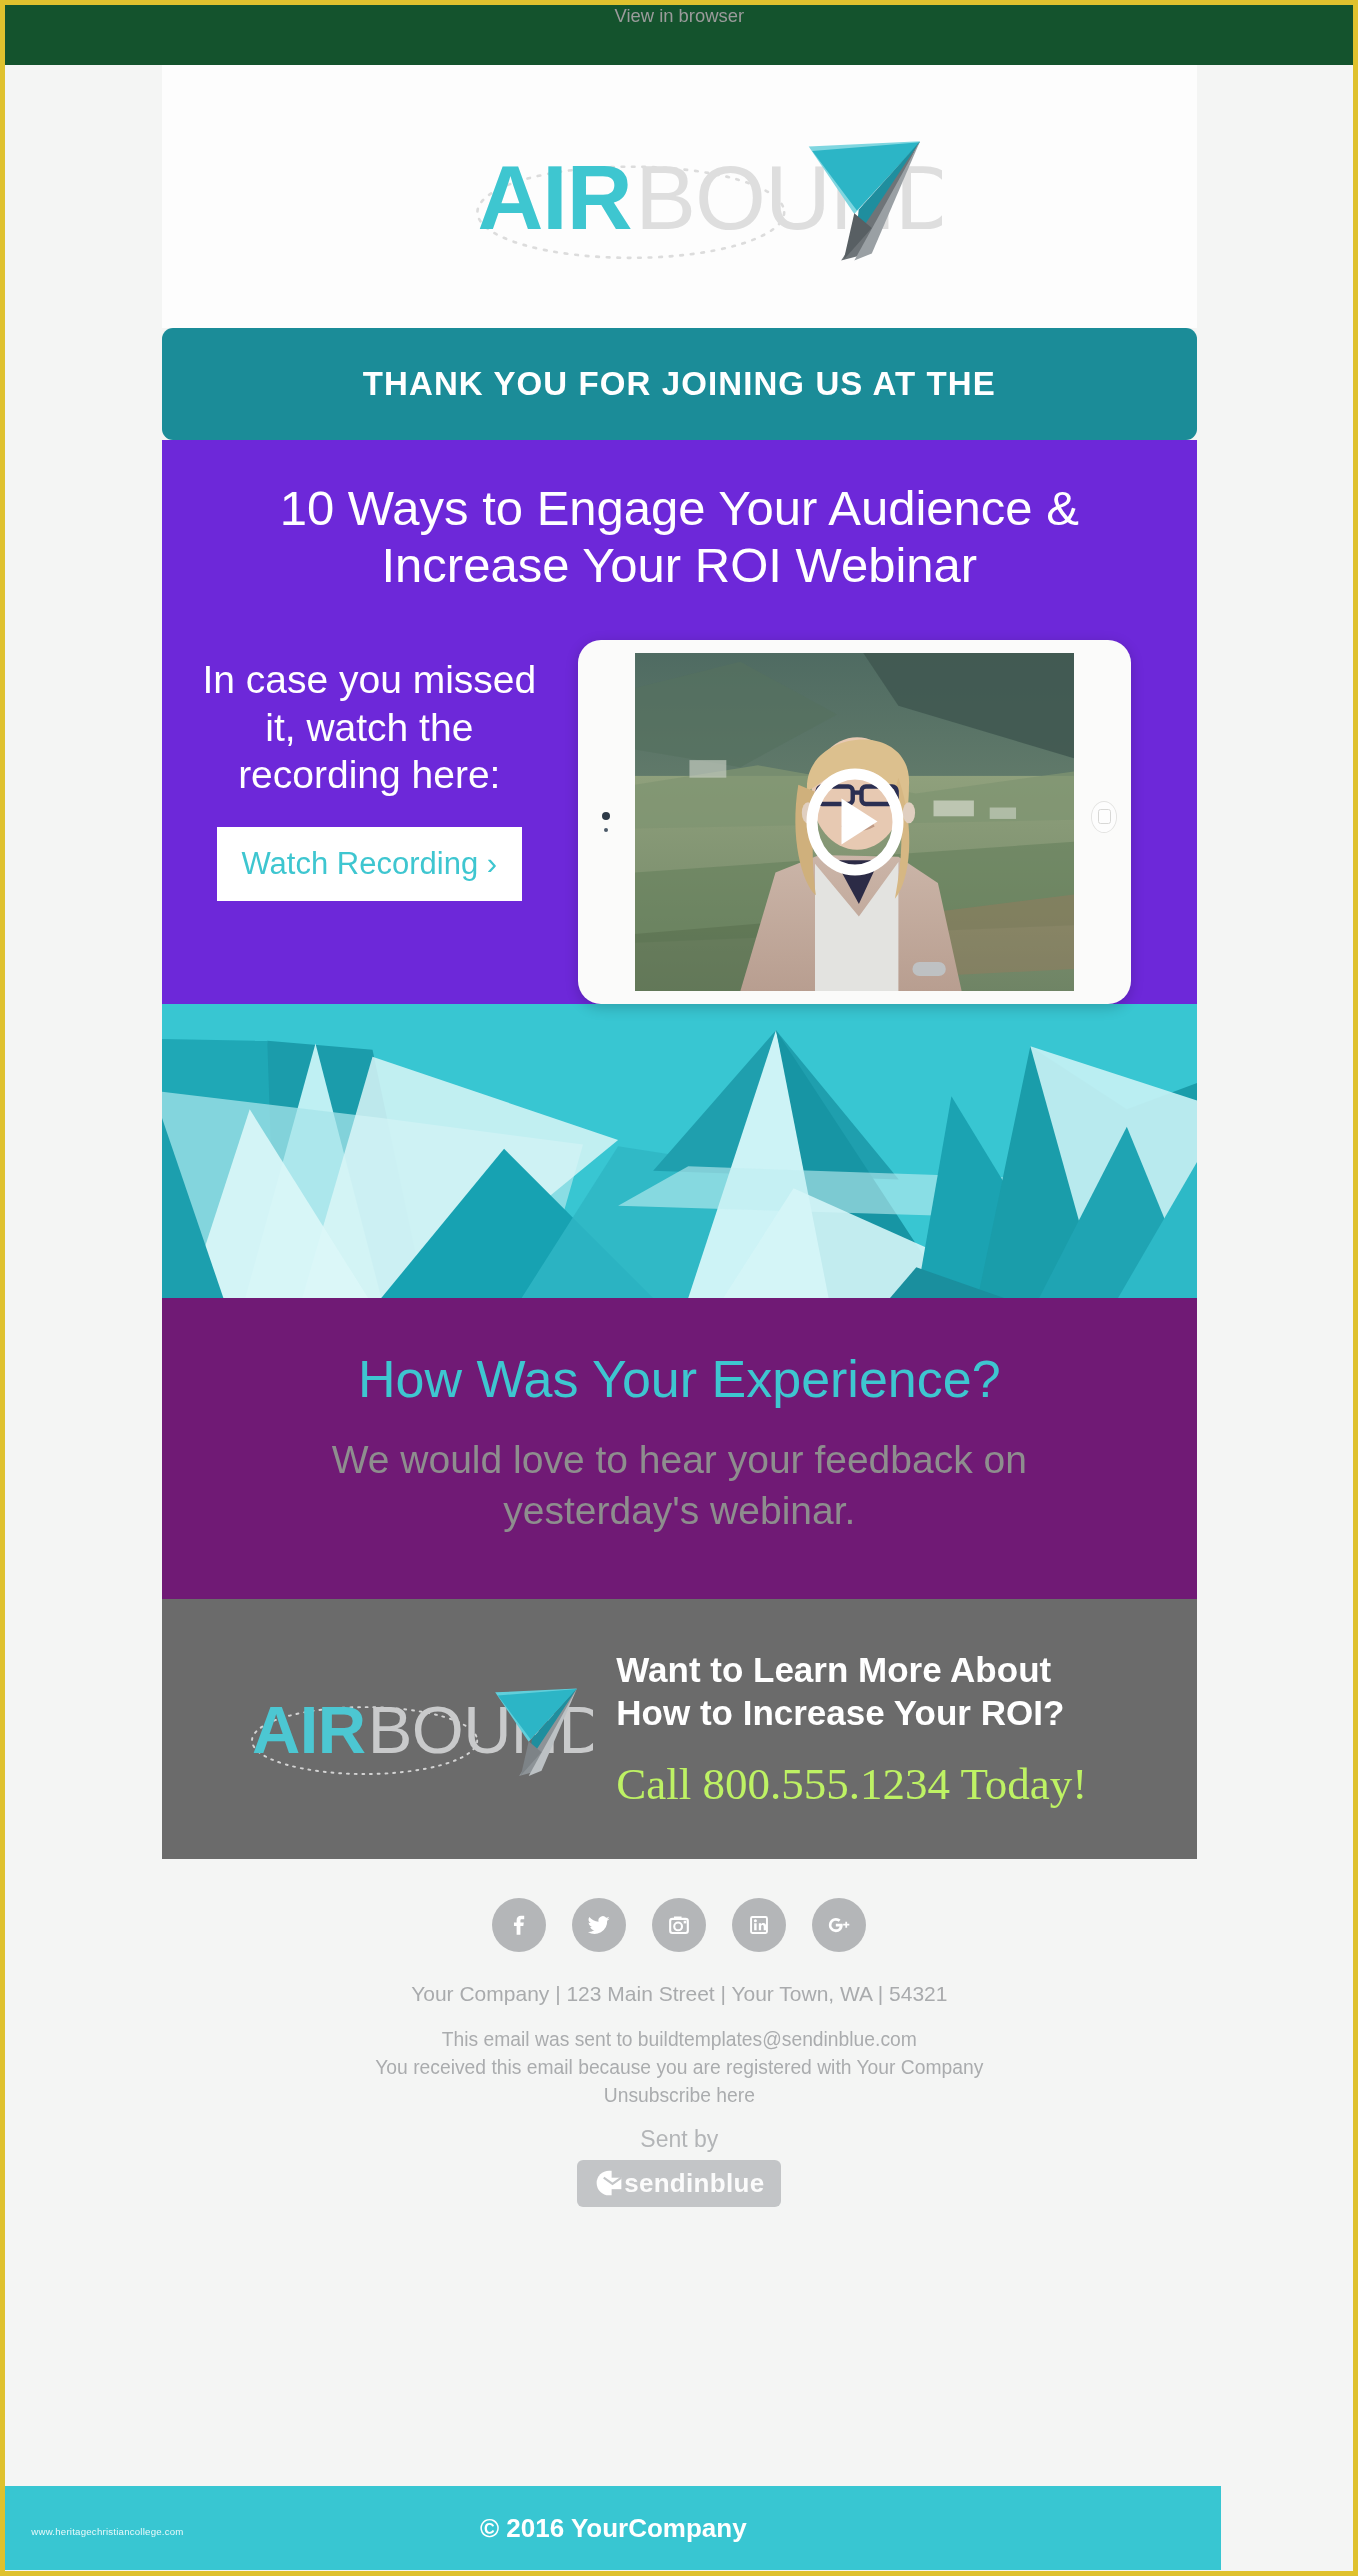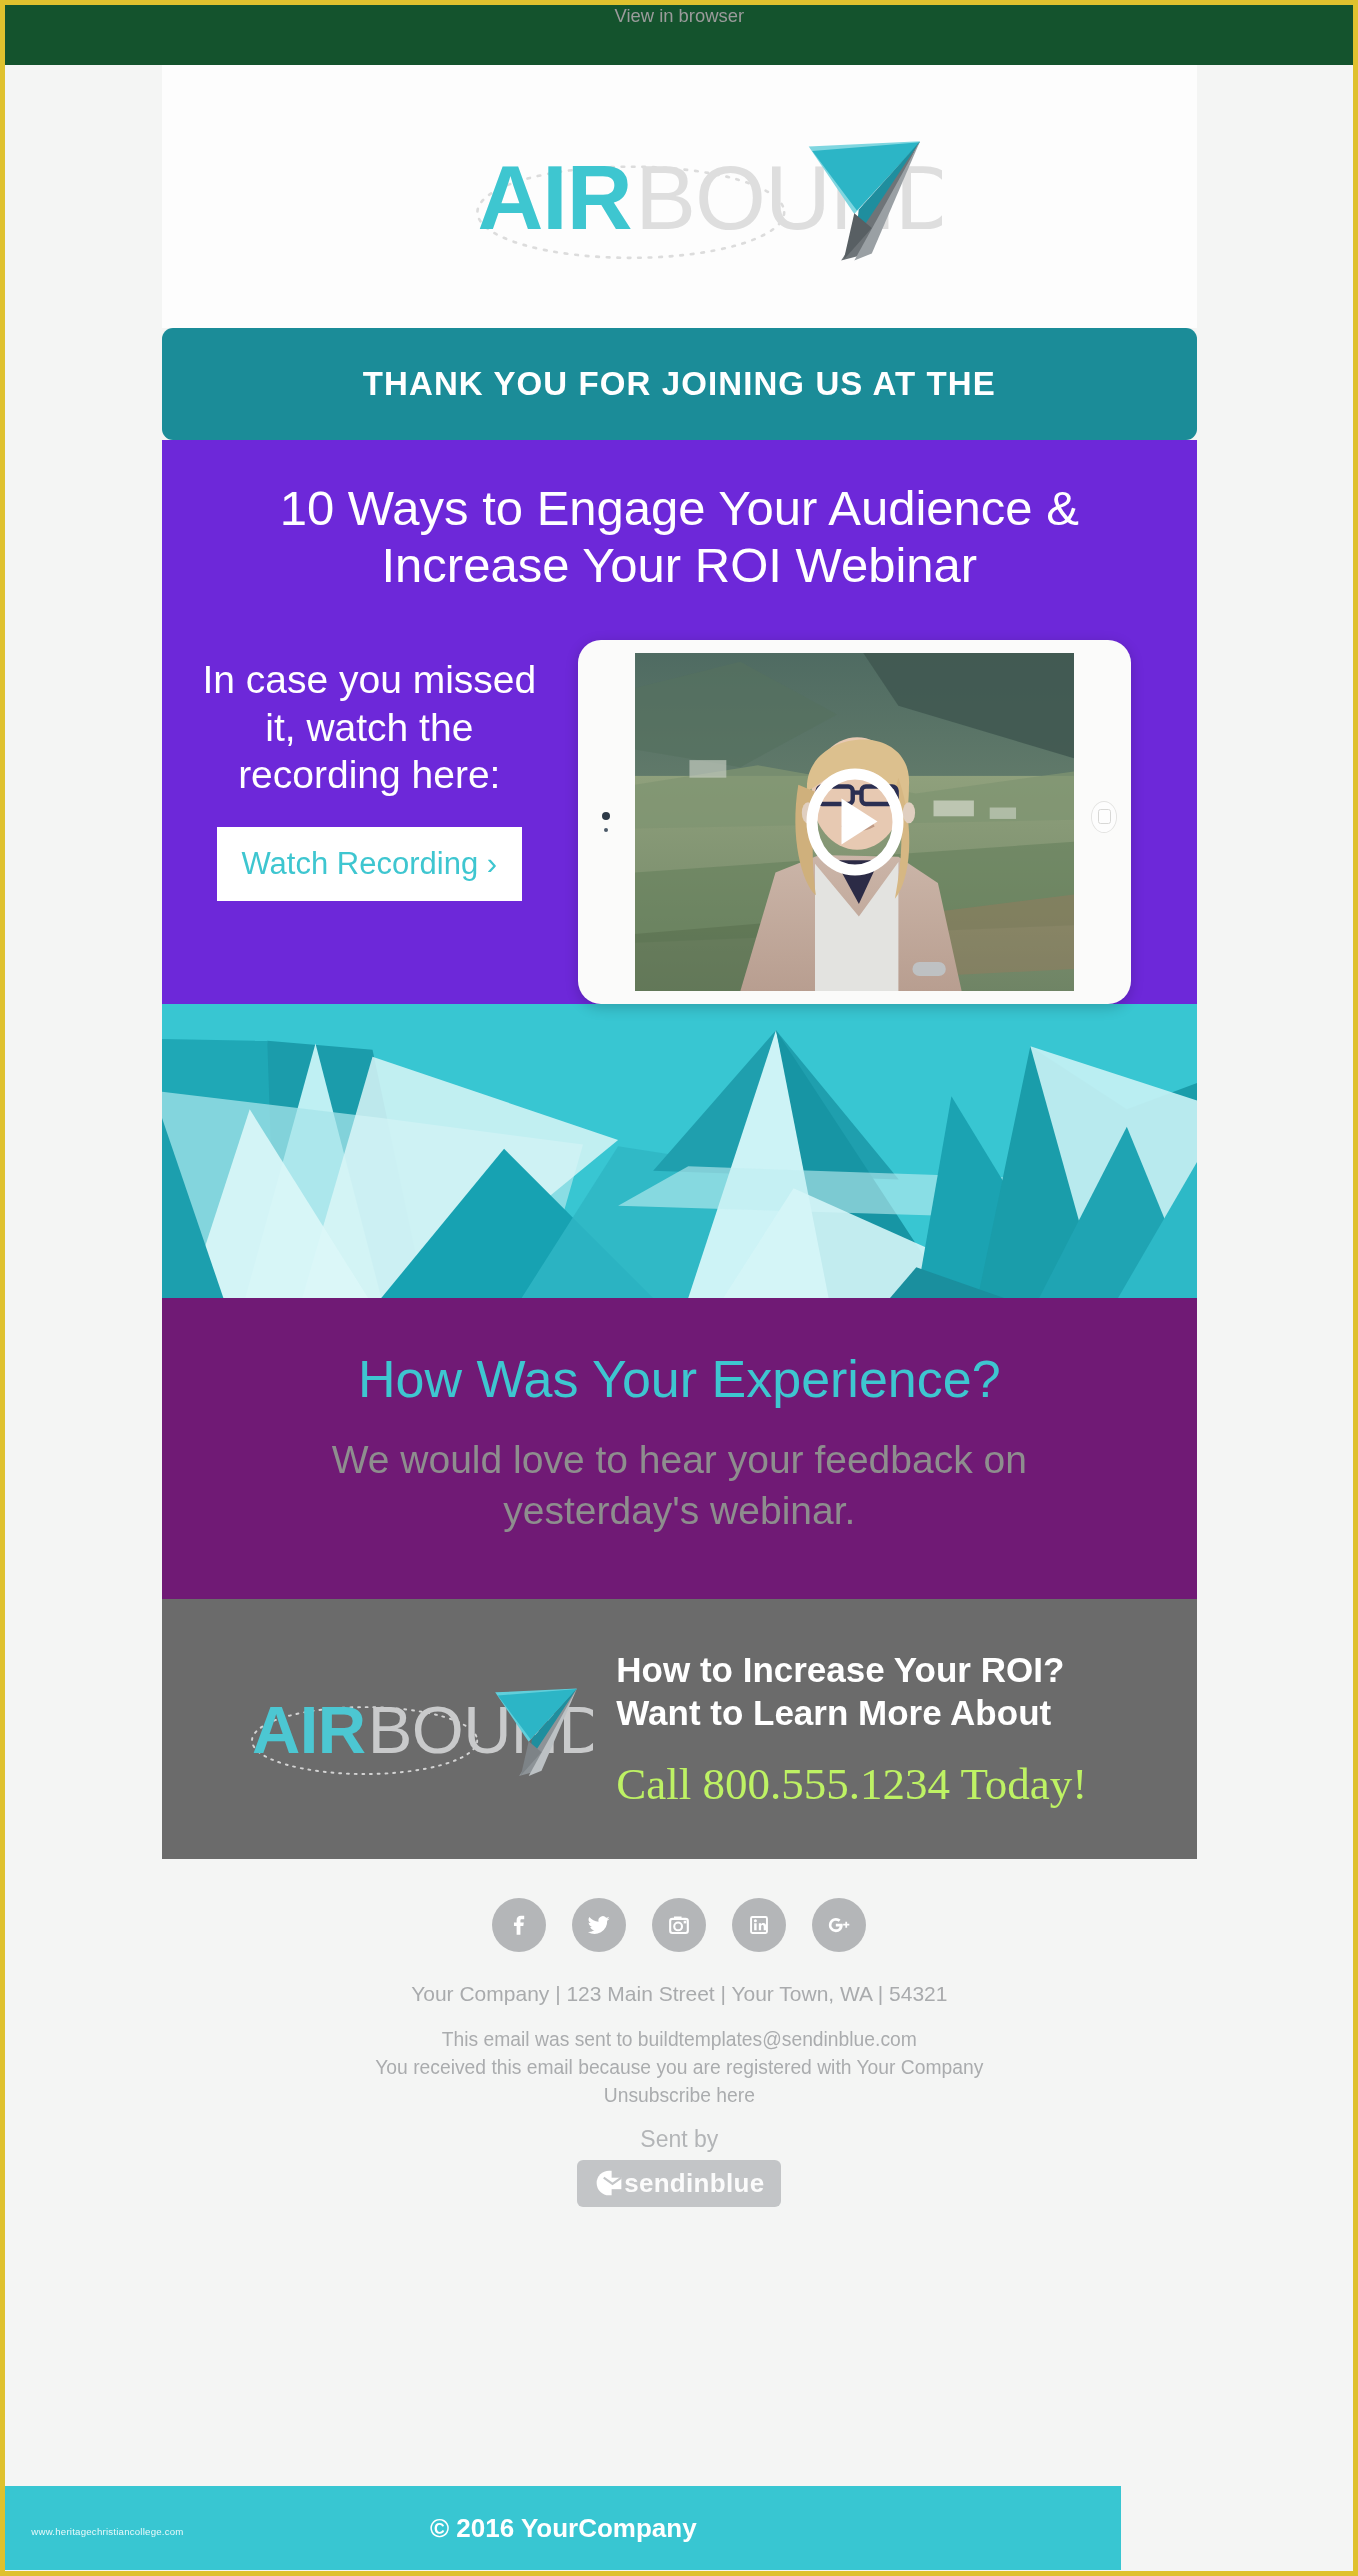--- a/index.html
+++ b/index.html
@@ -324,21 +324,21 @@
     font-size: 26px;
     font-weight: bold;
     letter-spacing: 0.3px;
     font-family: "Liberation Sans", sans-serif;
   }
 
   
   .bottom-bar {
     position: absolute;
     left: 0; bottom: 0;
-    width: 1116px;
+    width: 1216px;
     height: 84px;
     background: #38c6d2;
     display: flex;
     align-items: center;
     justify-content: center;
   }
   .bottom-bar .cc {
     color: #ffffff;
     font-size: 26px;
     font-weight: bold;
@@ -490,22 +490,22 @@
           <text x="250" y="122" font-family="Liberation Sans, sans-serif" font-size="104" fill="#c9cacb" letter-spacing="-1">BOUND</text>
           <polygon points="448,28 575,22 500,105" fill="#61cfdb"></polygon>
           <polygon points="452,33 575,23 503,101" fill="#2cb5c6"></polygon>
           <polygon points="575,22 505,100 500,148" fill="#1f8e9e"></polygon>
           <polygon points="575,22 508,152 485,158" fill="#8d9397"></polygon>
           <polygon points="575,22 520,150 500,158" fill="#bcc1c4"></polygon>
           <polygon points="500,104 488,157 520,121" fill="#7d8387"></polygon>
         </svg>
       </div>
       <div class="copy">
+        <div class="big">Want to Learn More About</div>
         <div class="big">How to Increase Your ROI?</div>
-        <div class="big">Want to Learn More About</div>
         <div class="phone">Call 800.555.1234 Today!</div>
       </div>
     </div>
 
     <div class="social-row">
       <a class="social" href="#">
         <svg width="30" height="30" viewBox="0 0 34 34">
             <path d="M20.3 10.4h2.6V6.6h-3.6c-3.2 0-5 1.9-5 5v2.5h-3v3.9h3V28h4.3V18h3.3l.5-3.9h-3.8v-2.1c0-1 .4-1.6 1.7-1.6z" fill="#ffffff"></path>
           </svg>
       </a>

